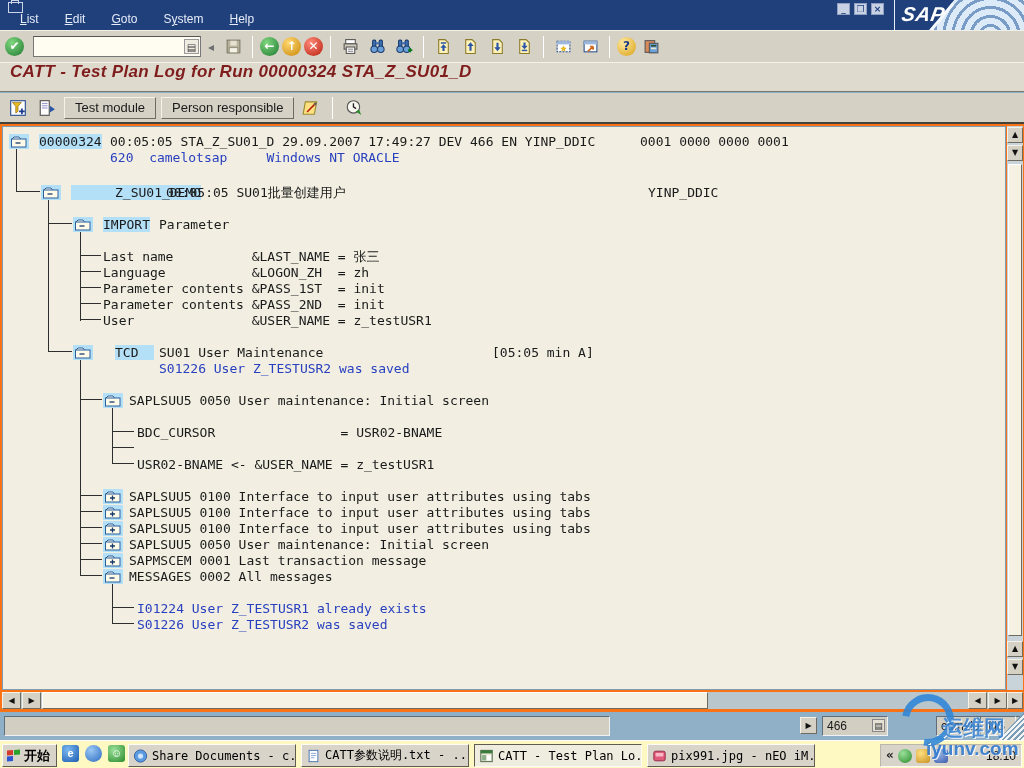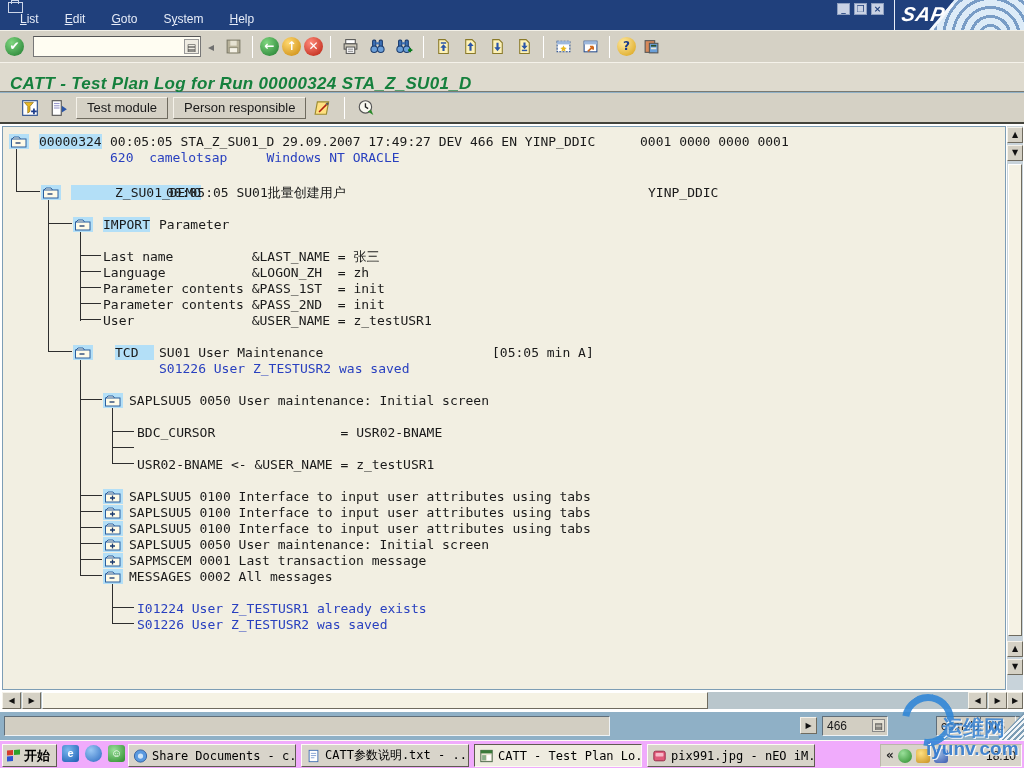--- a/index.html
+++ b/index.html
@@ -45,32 +45,32 @@
                    font:12px "Liberation Sans", sans-serif; padding-left:3px; min-width:0; }
   .cmd-drop { width:15px; height:15px; margin-right:1px; font:10px/15px "DejaVu Sans", sans-serif;
               text-align:center; color:#333; background:#efece2; border:1px solid #999; }
   .tbico { width:24px; height:22px; display:flex; align-items:center; justify-content:center; flex:none; }
   .tbico svg { display:block; }
   .collapse-arrow { color:#6f6f6f; font:12px/22px "DejaVu Sans", sans-serif; width:14px; text-align:center; }
 
   
   .screen-title { position:absolute; left:0; top:62px; width:1024px; height:30px; background:#dedace;
                   border-bottom:1px solid #7a7a72; box-shadow:inset 0 1px 0 #f5f2ea; }
-  .screen-title span { position:absolute; left:10px; top:12px; font:italic 800 17px "Liberation Sans", sans-serif;
-                       color:#15803d; letter-spacing:.3px; }
+  .screen-title span { position:absolute; left:10px; top:0; font:italic 800 17px "Liberation Sans", sans-serif;
+                       color:#7f1d1d; letter-spacing:.3px; }
 
   
   .appbar { position:absolute; left:0; top:93px; width:1024px; height:31px; background:#d5d1c5;
-            border-bottom:2px solid #43433b; display:flex; align-items:center; padding-left:18px; gap:5px; }
+            border-bottom:2px solid #43433b; display:flex; align-items:center; padding-left:6px; gap:5px; }
   .abtn { height:22px; padding:0 10px; background:#d5d1c5; border:1px solid; border-color:#f5f2ea #6f6b5f #6f6b5f #f5f2ea;
           font:13px/20px "Liberation Sans", sans-serif; color:#1a1a1a; }
   .aico { width:24px; height:22px; display:flex; align-items:center; justify-content:center; }
 
   
-  .main { position:absolute; left:0; top:124px; width:1024px; height:588px; background:#ffffff; }
+  .main { position:absolute; left:0; top:124px; width:1024px; height:588px; background:#f97316; }
   .tree-panel { position:absolute; left:2px; top:2px; width:1004px; height:564px; background:#f2efe2;
                 border:1px solid #7d9db5; overflow:hidden; }
   .tree-layer { position:absolute; left:0; top:-126px; width:1004px; height:690px; }
   .conn { position:absolute; background:#2e2e2e; }
   .seg { position:absolute; white-space:pre; font:13px/15px "DejaVu Sans Mono", monospace; color:#1a1a1a; }
   .seg.blue { color:#2940bf; }
   .seg.hl { background:#b3dff7; }
   .nico { position:absolute; width:20px; height:15px; background:#b3dff7; display:flex; align-items:center; justify-content:center; }
 
   
@@ -87,21 +87,21 @@
   .statusbar { position:absolute; left:0; top:712px; width:1024px; height:28px; background:#8fb0c6; }
   .sfield { position:absolute; background:#d2cec2; border:1px solid; border-color:#5f6e7a #eef2f5 #eef2f5 #5f6e7a;
             font:12px/18px "Liberation Sans", sans-serif; color:#1a1a1a; padding:0 4px; }
   .spop { position:absolute; right:2px; top:2px; width:13px; height:13px; background:#e5e1d5; border:1px solid #888;
           font:9px/12px "DejaVu Sans", sans-serif; text-align:center; color:#333; }
   .grip { position:absolute; left:998px; top:712px; width:26px; height:28px;
           background:repeating-linear-gradient(135deg, #f2f5f8 0 2px, #7d9db5 2px 4px);
           clip-path:polygon(100% 0, 100% 100%, 0 100%); }
 
   
-  .taskbar { position:absolute; left:0; top:740px; width:1024px; height:28px; background:#f0abfc; border-top:1px solid #fdfbf5; }
+  .taskbar { position:absolute; left:0; top:740px; width:1024px; height:28px; background:#fef9c3; border-top:1px solid #fdfbf5; }
   .startbtn { position:absolute; left:2px; top:3px; height:23px; padding:0 6px 0 4px; display:flex; align-items:center; gap:3px;
               background:#d8d4ca; border:1px solid; border-color:#fdfbf5 #5f5b51 #5f5b51 #fdfbf5;
               font:bold 13px "Liberation Sans", sans-serif; }
   .flag { width:14px; height:12px; display:grid; grid-template-columns:6px 6px; grid-template-rows:5px 5px; gap:1px; transform:skewY(-4deg); }
   .flag i:nth-child(1){background:#d33b2c;} .flag i:nth-child(2){background:#2ca22c;}
   .flag i:nth-child(3){background:#2c55d3;} .flag i:nth-child(4){background:#e8c postcode0;}
   .qlaunch { position:absolute; left:62px; top:4px; display:flex; align-items:center; gap:6px; }
   .qico { width:17px; height:17px; border-radius:3px; font:bold 11px/17px "Liberation Sans", sans-serif; text-align:center; color:#fff; }
   .chev { font:bold 12px/17px "DejaVu Sans", sans-serif; color:#222; }
   .taskbtns { position:absolute; left:128px; top:3px; display:flex; gap:5px; }

